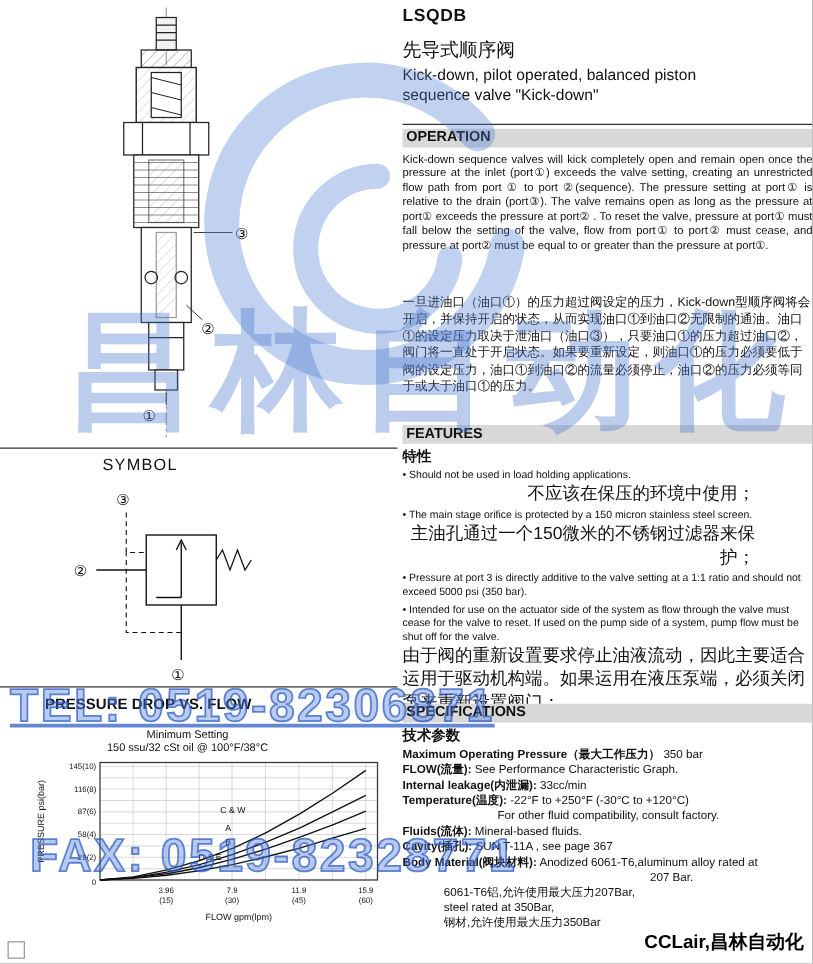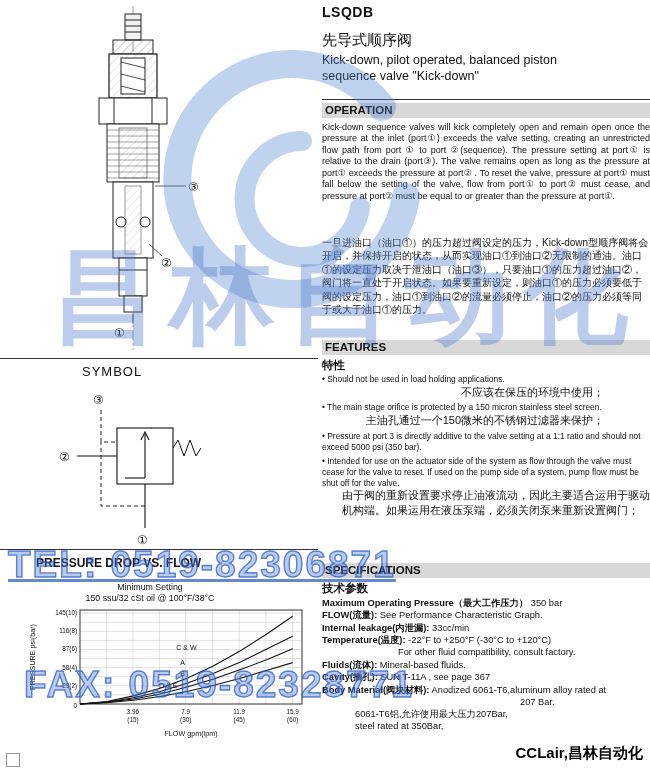--- a/index.html
+++ b/index.html
@@ -16,21 +16,21 @@
   .rc-abs { position:absolute; left:0; width:100%; }
   .model { font-size:14px; font-weight:bold; letter-spacing:0.5px; }
   .title-cn { font-size:15px; }
   .subtitle { font-size:12.5px; line-height:1.3; }
   .band { background:#d8d8d8; font-weight:bold; font-size:11.5px; height:15px; line-height:15px; padding-left:3px; }
   .sub-cn-h { font-weight:bold; font-size:11.5px; }
   .op-en { font-size:9px; line-height:1.27; text-align:justify; }
   .op-cn { font-size:10px; line-height:1.34; }
   .feat { margin-bottom:3px; }
   .feat-en { font-size:8.4px; line-height:1.3; }
-  .feat-cn { font-size:11px; line-height:1.32; text-align:right; padding-right:46px;margin-left:20px; }
+  .feat-cn { font-size:14px; line-height:1.32; text-align:right; padding-right:46px; }
   .feat-cn.left { text-align:left; padding-right:0; }
   .spec-row { font-size:9.3px; line-height:1.33; }
   .spec-row .lbl { font-weight:bold; }
   .spec-row.indent { padding-left:76px; }
   .spec-note { font-size:9.3px; line-height:1.3; padding-left:33px; }
   .spec-note.first { padding-left:198px; }
 
   
   .symbol-h { font-size:13px; letter-spacing:1px;margin-left:40px; }
   .chart-h { font-weight:bold; font-size:12px; }
@@ -233,20 +233,21 @@
         <span class="lbl">Cavity(插孔):</span>
         <span>SUN T-11A , see page 367</span>
       </div>
       <div class="spec-row">
         <span class="lbl">Body Material(阀块材料):</span>
         <span>Anodized 6061-T6,aluminum alloy rated at</span>
       </div>
       <div class="spec-note first">207 Bar.</div>
       <div class="spec-note">6061-T6铝,允许使用最大压力207Bar,</div>
       <div class="spec-note">steel rated at 350Bar,</div>
+      <div class="spec-note">钢材,允许使用最大压力350Bar</div>
     </div>
   </div>
 
   <svg class="wm" style="left:150px; top:45px; z-index:20;" width="300" height="300" viewBox="0 0 300 300">
     <g stroke="#4a7fd0" fill="none" opacity="0.35" stroke-linecap="round">
       <path d="M 232 62 A 115 115 0 1 0 256 152" stroke-width="28"></path>
       <path d="M 152 96 A 58 58 0 1 0 210 162" stroke-width="20"></path>
     </g>
   </svg>
   <div class="wm wm-cn" style="left:52px; top:228px; z-index:20;">昌林自动化</div>

